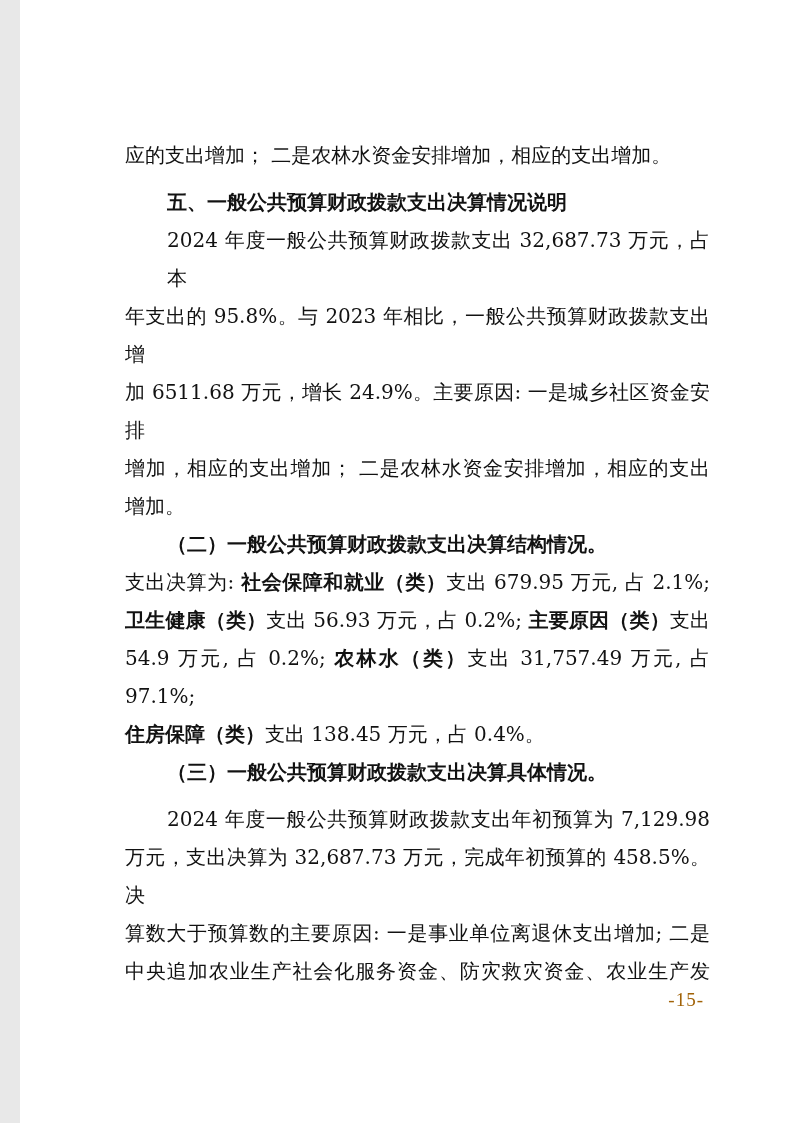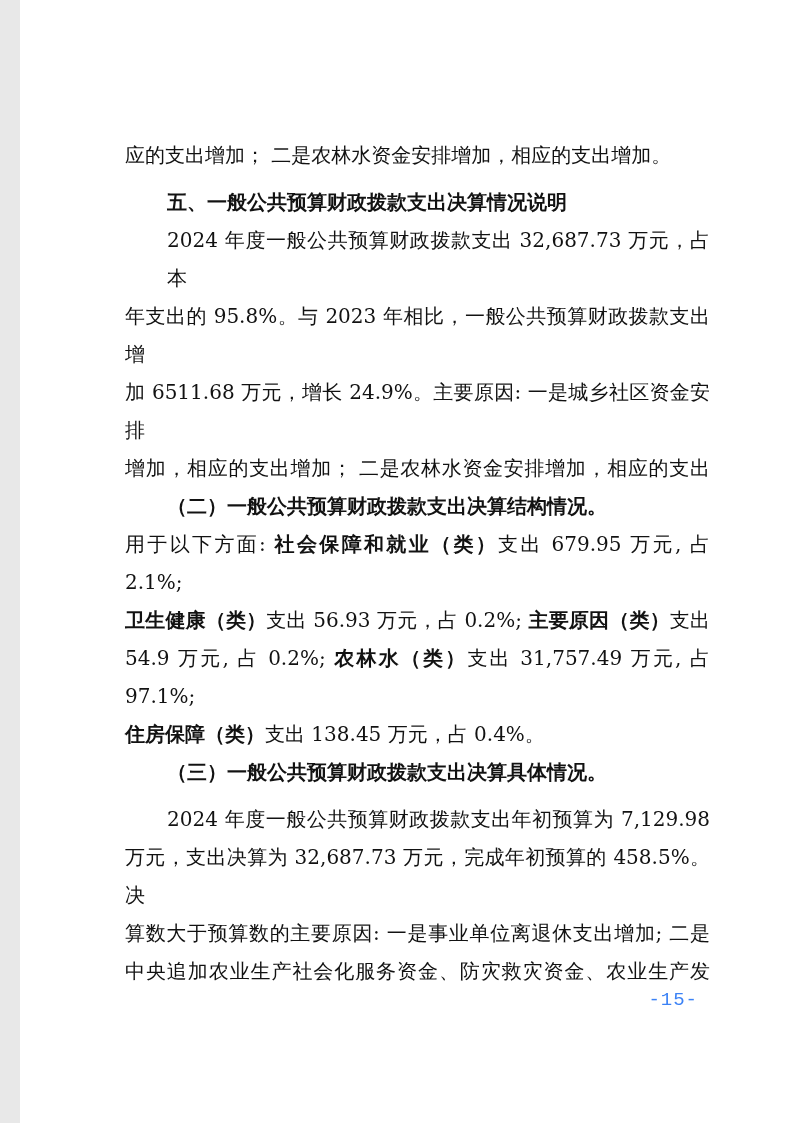--- a/index.html
+++ b/index.html
@@ -40,41 +40,42 @@
   .seg-normal {
     font-family: "DejaVu Serif", "Liberation Serif", serif;
     font-weight: 400;
   }
   .seg-bold {
     font-family: "DejaVu Sans", "Liberation Sans", sans-serif;
     font-weight: 700;
   }
   .page-number {
     position: absolute;
-    right: 116px;
+    right: 110px;
     top: 989px;
     font-size: 19px;
     letter-spacing: 1px;
-    font-family: Liberation Mono, monospace;
-    color: #3b82f6;
+    font-family: Liberation Serif, serif;
+    color: #a16207;
   }
 </style>
 </head>
 <body>
 
 <div class="page" style="background: rgb(255, 255, 255); color: rgb(18, 18, 18); margin-left: 20px;">
   <div class="text-block" id="text-block">
       <div class="line"><span class="seg-normal">应的支出增加； 二是农林水资金安排增加，相应的支出增加。</span></div>
       <div class="line indent space-before"><span class="seg-bold">五、一般公共预算财政拨款支出决算情况说明</span></div>
       <div class="line indent justify"><span class="seg-normal">2024 年度一般公共预算财政拨款支出 32,687.73 万元，占本</span></div>
       <div class="line justify"><span class="seg-normal">年支出的 95.8%。与 2023 年相比，一般公共预算财政拨款支出增</span></div>
       <div class="line justify"><span class="seg-normal">加 6511.68 万元，增长 24.9%。主要原因: 一是城乡社区资金安排</span></div>
       <div class="line justify"><span class="seg-normal">增加，相应的支出增加； 二是农林水资金安排增加，相应的支出</span></div>
+      <div class="line"><span class="seg-normal">增加。</span></div>
       <div class="line indent"><span class="seg-bold">（二）一般公共预算财政拨款支出决算结构情况。</span></div>
-      <div class="line justify"><span class="seg-normal">用于以下方面: </span><span class="seg-bold">社会保障和就业（类）</span><span class="seg-normal">支出 679.95 万元, 占 2.1%;</span></div>
+      <div class="line justify"><span class="seg-normal">支出决算为: </span><span class="seg-bold">社会保障和就业（类）</span><span class="seg-normal">支出 679.95 万元, 占 2.1%;</span></div>
       <div class="line justify"><span class="seg-bold">卫生健康（类）</span><span class="seg-normal">支出 56.93 万元，占 0.2%; </span><span class="seg-bold">主要原因（类）</span><span class="seg-normal">支出</span></div>
       <div class="line justify"><span class="seg-normal">54.9 万元, 占 0.2%; </span><span class="seg-bold">农林水（类）</span><span class="seg-normal">支出 31,757.49 万元, 占 97.1%;</span></div>
       <div class="line"><span class="seg-bold">住房保障（类）</span><span class="seg-normal">支出 138.45 万元，占 0.4%。</span></div>
       <div class="line indent"><span class="seg-bold">（三）一般公共预算财政拨款支出决算具体情况。</span></div>
       <div class="line indent justify space-before"><span class="seg-normal">2024 年度一般公共预算财政拨款支出年初预算为 7,129.98</span></div>
       <div class="line justify"><span class="seg-normal">万元，支出决算为 32,687.73 万元，完成年初预算的 458.5%。决</span></div>
       <div class="line justify"><span class="seg-normal">算数大于预算数的主要原因: 一是事业单位离退休支出增加; 二是</span></div>
       <div class="line justify"><span class="seg-normal">中央追加农业生产社会化服务资金、防灾救灾资金、农业生产发</span></div>
     </div>
   <div class="page-number">-15-</div>

